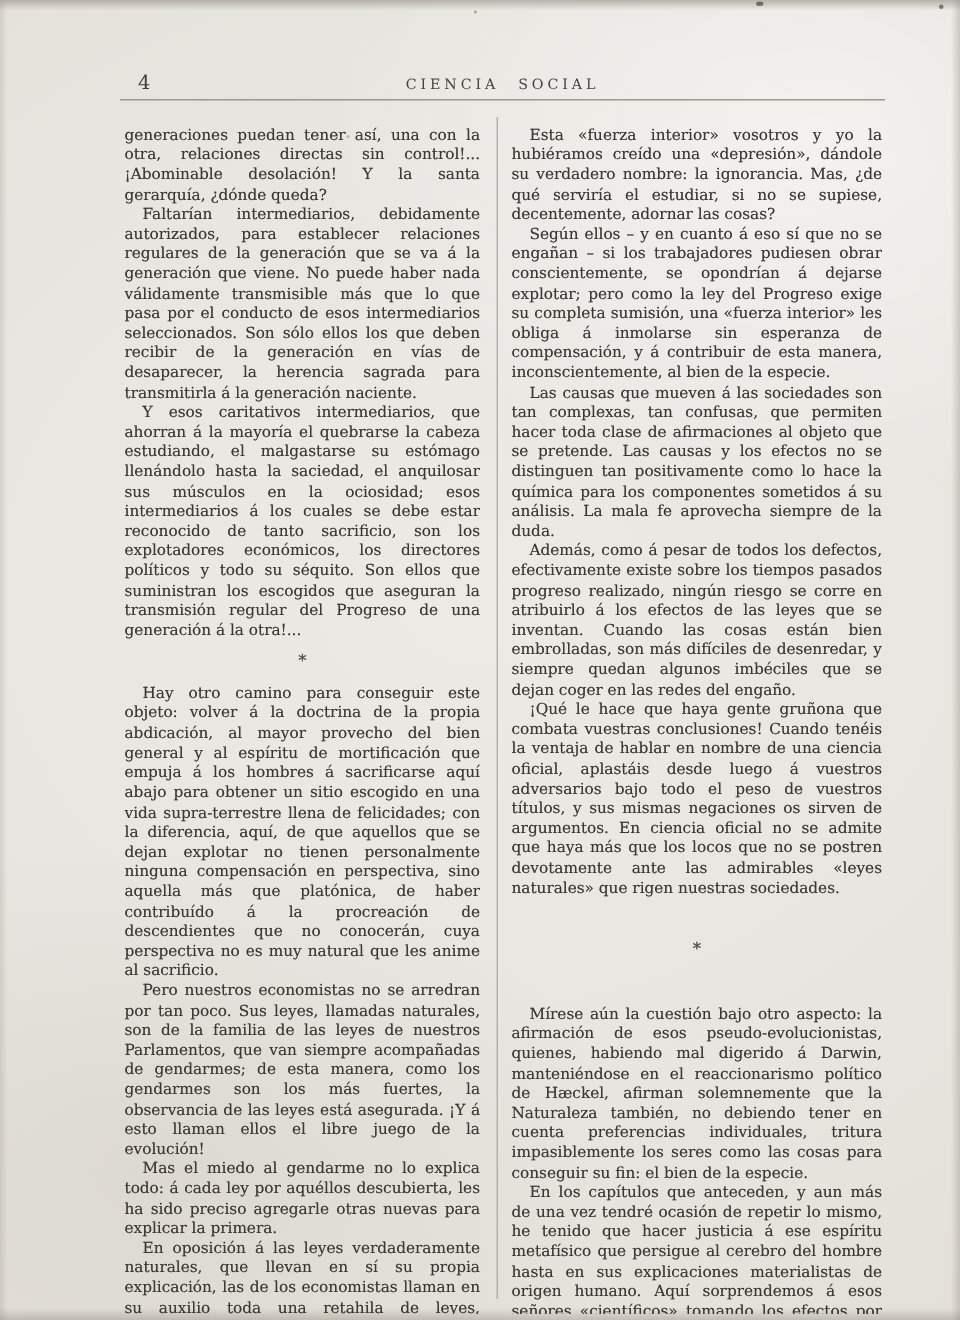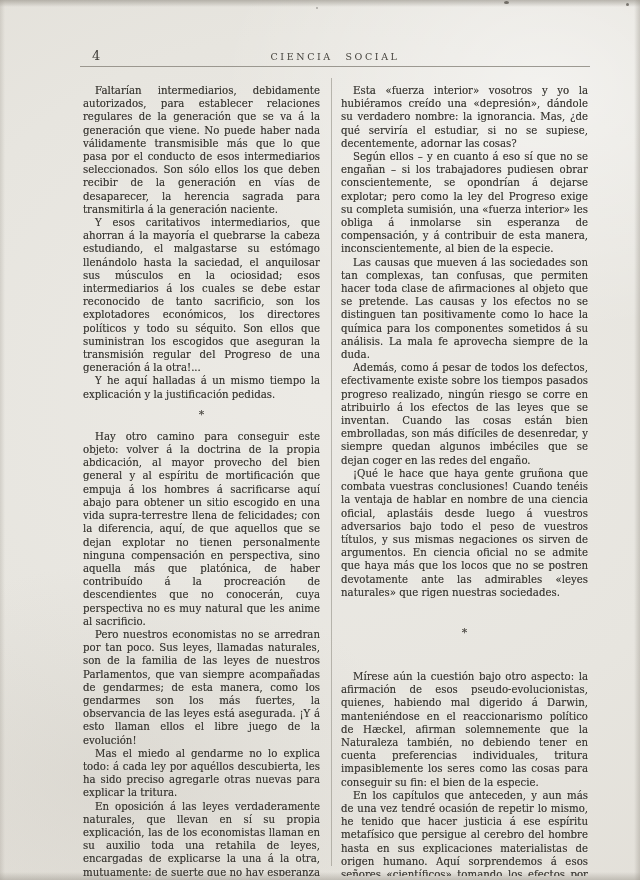--- a/index.html
+++ b/index.html
@@ -82,27 +82,27 @@
   <div class="speck s2"></div>
   <div class="speck s3"></div>
   <div class="speck s4"></div>
 
   <span class="pagenum">4</span>
   <div class="title">CIENCIA SOCIAL</div>
   <div class="rule"></div>
   <div class="divider"></div>
 
   <div class="col left" id="left-column">
+      <p class="para"><span>generaciones puedan tener así, una con la otra, relaciones directas sin control!... ¡Abominable desolación! Y la santa gerarquía, ¿dónde queda?</span></p>
       <p class="para indent"><span>Faltarían intermediarios, debidamente autorizados, para establecer relaciones regulares de la generación que se va á la generación que viene. No puede haber nada válidamente transmisible más que lo que pasa por el conducto de esos intermediarios seleccionados. Son sólo ellos los que deben recibir de la generación en vías de desaparecer, la herencia sagrada para transmitirla á la generación naciente.</span></p>
       <p class="para indent"><span>Y esos caritativos intermediarios, que ahorran á la mayoría el quebrarse la cabeza estudiando, el malgastarse su estómago llenándolo hasta la saciedad, el anquilosar sus músculos en la ociosidad; esos intermediarios á los cuales se debe estar reconocido de tanto sacrificio, son los explotadores económicos, los directores políticos y todo su séquito. Son ellos que suministran los escogidos que aseguran la transmisión regular del Progreso de una generación á la otra!...</span></p>
-      <p class="para indent"><span>Y he aquí halladas á un mismo tiempo la explicación y la justificación pedidas.</span></p>
       <div class="separator">*</div>
       <p class="para indent"><span>Hay otro camino para conseguir este objeto: volver á la doctrina de la propia abdicación, al mayor provecho del bien general y al espíritu de mortificación que empuja á los hombres á sacrificarse aquí abajo para obtener un sitio escogido en una vida supra-terrestre llena de felicidades; con la diferencia, aquí, de que aquellos que se dejan explotar no tienen personalmente ninguna compensación en perspectiva, sino aquella más que platónica, de haber contribuído á la procreación de descendientes que no conocerán, cuya perspectiva no es muy natural que les anime al sacrificio.</span></p>
       <p class="para indent"><span>Pero nuestros economistas no se arredran por tan poco. Sus leyes, llamadas naturales, son de la familia de las leyes de nuestros Parlamentos, que van siempre acompañadas de gendarmes; de esta manera, como los gendarmes son los más fuertes, la observancia de las leyes está asegurada. ¡Y á esto llaman ellos el libre juego de la evolución!</span></p>
-      <p class="para indent"><span>Mas el miedo al gendarme no lo explica todo: á cada ley por aquéllos descubierta, les ha sido preciso agregarle otras nuevas para explicar la tritura.</span></p>
+      <p class="para indent"><span>Mas el miedo al gendarme no lo explica todo: á cada ley por aquéllos descubierta, les ha sido preciso agregarle otras nuevas para explicar la primera.</span></p>
       <p class="para indent"><span>En oposición á las leyes verdaderamente naturales, que llevan en sí su propia explicación, las de los economistas llaman en su auxilio toda una retahila de leyes, encargadas de explicarse la una á la otra, mutuamente; de suerte que no hay esperanza de que ese juego infantil se detenga jamás.</span></p>
     </div>
   <div class="col right" id="right-column">
       <p class="para indent"><span>Esta «fuerza interior» vosotros y yo la hubiéramos creído una «depresión», dándole su verdadero nombre: la ignorancia. Mas, ¿de qué serviría el estudiar, si no se supiese, decentemente, adornar las cosas?</span></p>
       <p class="para indent"><span>Según ellos – y en cuanto á eso sí que no se engañan – si los trabajadores pudiesen obrar conscientemente, se opondrían á dejarse explotar; pero como la ley del Progreso exige su completa sumisión, una «fuerza interior» les obliga á inmolarse sin esperanza de compensación, y á contribuir de esta manera, inconscientemente, al bien de la especie.</span></p>
       <p class="para indent"><span>Las causas que mueven á las sociedades son tan complexas, tan confusas, que permiten hacer toda clase de afirmaciones al objeto que se pretende. Las causas y los efectos no se distinguen tan positivamente como lo hace la química para los componentes sometidos á su análisis. La mala fe aprovecha siempre de la duda.</span></p>
       <p class="para indent"><span>Además, como á pesar de todos los defectos, efectivamente existe sobre los tiempos pasados progreso realizado, ningún riesgo se corre en atribuirlo á los efectos de las leyes que se inventan. Cuando las cosas están bien embrolladas, son más difíciles de desenredar, y siempre quedan algunos imbéciles que se dejan coger en las redes del engaño.</span></p>
       <p class="para indent"><span>¡Qué le hace que haya gente gruñona que combata vuestras conclusiones! Cuando tenéis la ventaja de hablar en nombre de una ciencia oficial, aplastáis desde luego á vuestros adversarios bajo todo el peso de vuestros títulos, y sus mismas negaciones os sirven de argumentos. En ciencia oficial no se admite que haya más que los locos que no se postren devotamente ante las admirables «leyes naturales» que rigen nuestras sociedades.</span></p>
       <div class="separator">*</div>
       <p class="para indent"><span>Mírese aún la cuestión bajo otro aspecto: la afirmación de esos pseudo-evolucionistas, quienes, habiendo mal digerido á Darwin, manteniéndose en el reaccionarismo político de Hæckel, afirman solemnemente que la Naturaleza también, no debiendo tener en cuenta preferencias individuales, tritura impasiblemente los seres como las cosas para conseguir su fin: el bien de la especie.</span></p>

